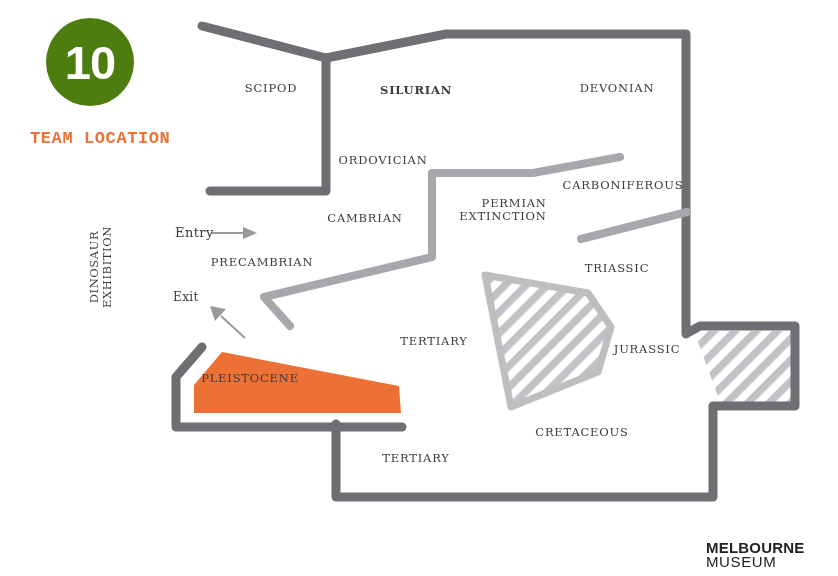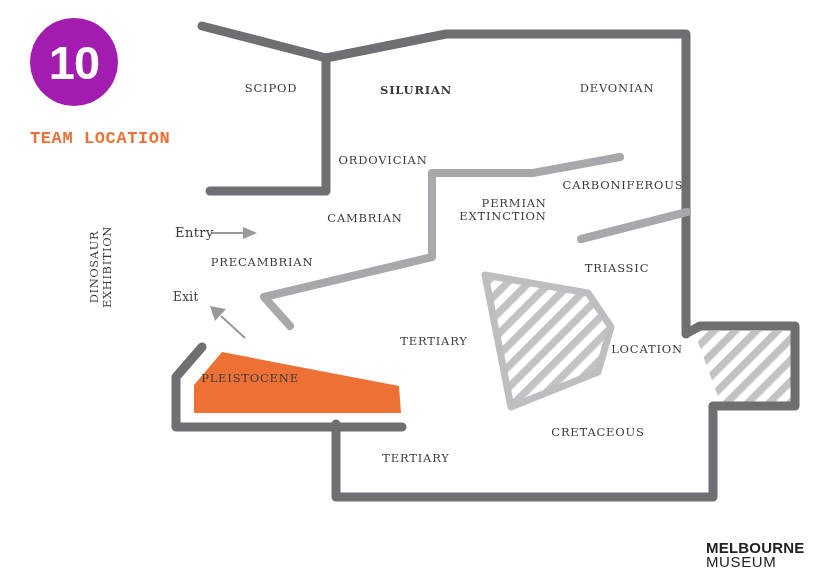--- a/index.html
+++ b/index.html
@@ -3,22 +3,22 @@
 <meta charset="utf-8">
 <style>
   html,body{margin:0;padding:0;background:#ffffff;}
   #stage{
     position:relative;width:838px;height:576px;background:#ffffff;overflow:hidden;
     font-family:"DejaVu Serif", serif;
   }
   svg{position:absolute;left:0;top:0;}
   
   .badge{
-    position:absolute;left:30px;top:18px;width:88px;height:88px;border-radius:50%;
-    background:#a21caf;display:flex;align-items:center;justify-content:center;
+    position:absolute;left:46px;top:18px;width:88px;height:88px;border-radius:50%;
+    background:#4d7c0f;display:flex;align-items:center;justify-content:center;
     color:#ffffff;font-family:"Liberation Sans",sans-serif;font-weight:bold;font-size:47px;
     letter-spacing:-1px;
   }
   .team-title{
     position:absolute;left:30px;top:129px;color:#ed7134;
     font-family:Liberation Mono, monospace;font-weight:bold;font-size:17px;letter-spacing:.6px;
   }
   
   .lbl{
     position:absolute;transform:translate(-50%,-50%);
@@ -30,21 +30,21 @@
   .lbl-devonian      {left:617px;top:88px;}
   .lbl-ordovician    {left:383px;top:160px;}
   .lbl-carboniferous {left:623px;top:185px;}
   .lbl-cambrian      {left:365px;top:218px;}
   .lbl-permian       {left:503px;top:210px;}
   .lbl-precambrian   {left:262px;top:262px;}
   .lbl-triassic      {left:617px;top:268px;}
   .lbl-tertiary-upper{left:434px;top:341px;}
   .lbl-jurassic      {left:647px;top:349px;}
   .lbl-pleistocene   {left:250px;top:378px;}
-  .lbl-cretaceous    {left:582px;top:432px;margin-left:16px;}
+  .lbl-cretaceous    {left:582px;top:432px;}
   .lbl-tertiary-lower{left:416px;top:458px;}
   .lbl-entry{left:175px;top:232px;transform:translate(0,-50%);font-size:13px;letter-spacing:.4px;}
   .lbl-exit {left:173px;top:297px;transform:translate(0,-50%);font-size:12px;letter-spacing:.4px;}
   .dino-label{
     position:absolute;left:101px;top:267px;transform:translate(-50%,-50%) rotate(-90deg);
     color:#3b3b3d;font-size:11.5px;font-weight:500;letter-spacing:.6px;text-align:center;
     line-height:13px;white-space:nowrap;
   }
   
   .logo{
@@ -108,21 +108,21 @@
   <div class="lbl lbl-ordovician">ORDOVICIAN</div>
   <div class="lbl lbl-carboniferous">CARBONIFEROUS</div>
   <div class="lbl lbl-cambrian">CAMBRIAN</div>
   <div class="lbl lbl-permian">
     <div>PERMIAN</div>
     <div>EXTINCTION</div>
   </div>
   <div class="lbl lbl-precambrian">PRECAMBRIAN</div>
   <div class="lbl lbl-triassic">TRIASSIC</div>
   <div class="lbl lbl-tertiary-upper">TERTIARY</div>
-  <div class="lbl lbl-jurassic">LOCATION</div>
+  <div class="lbl lbl-jurassic">JURASSIC</div>
   <div class="lbl lbl-pleistocene">PLEISTOCENE</div>
   <div class="lbl lbl-cretaceous">CRETACEOUS</div>
   <div class="lbl lbl-tertiary-lower">TERTIARY</div>
 
   <div class="lbl lbl-entry">Entry</div>
   <div class="lbl lbl-exit">Exit</div>
 
   <div class="logo">
     <div class="l1">MELBOURNE</div>
     <div class="l2">MUSEUM</div>

